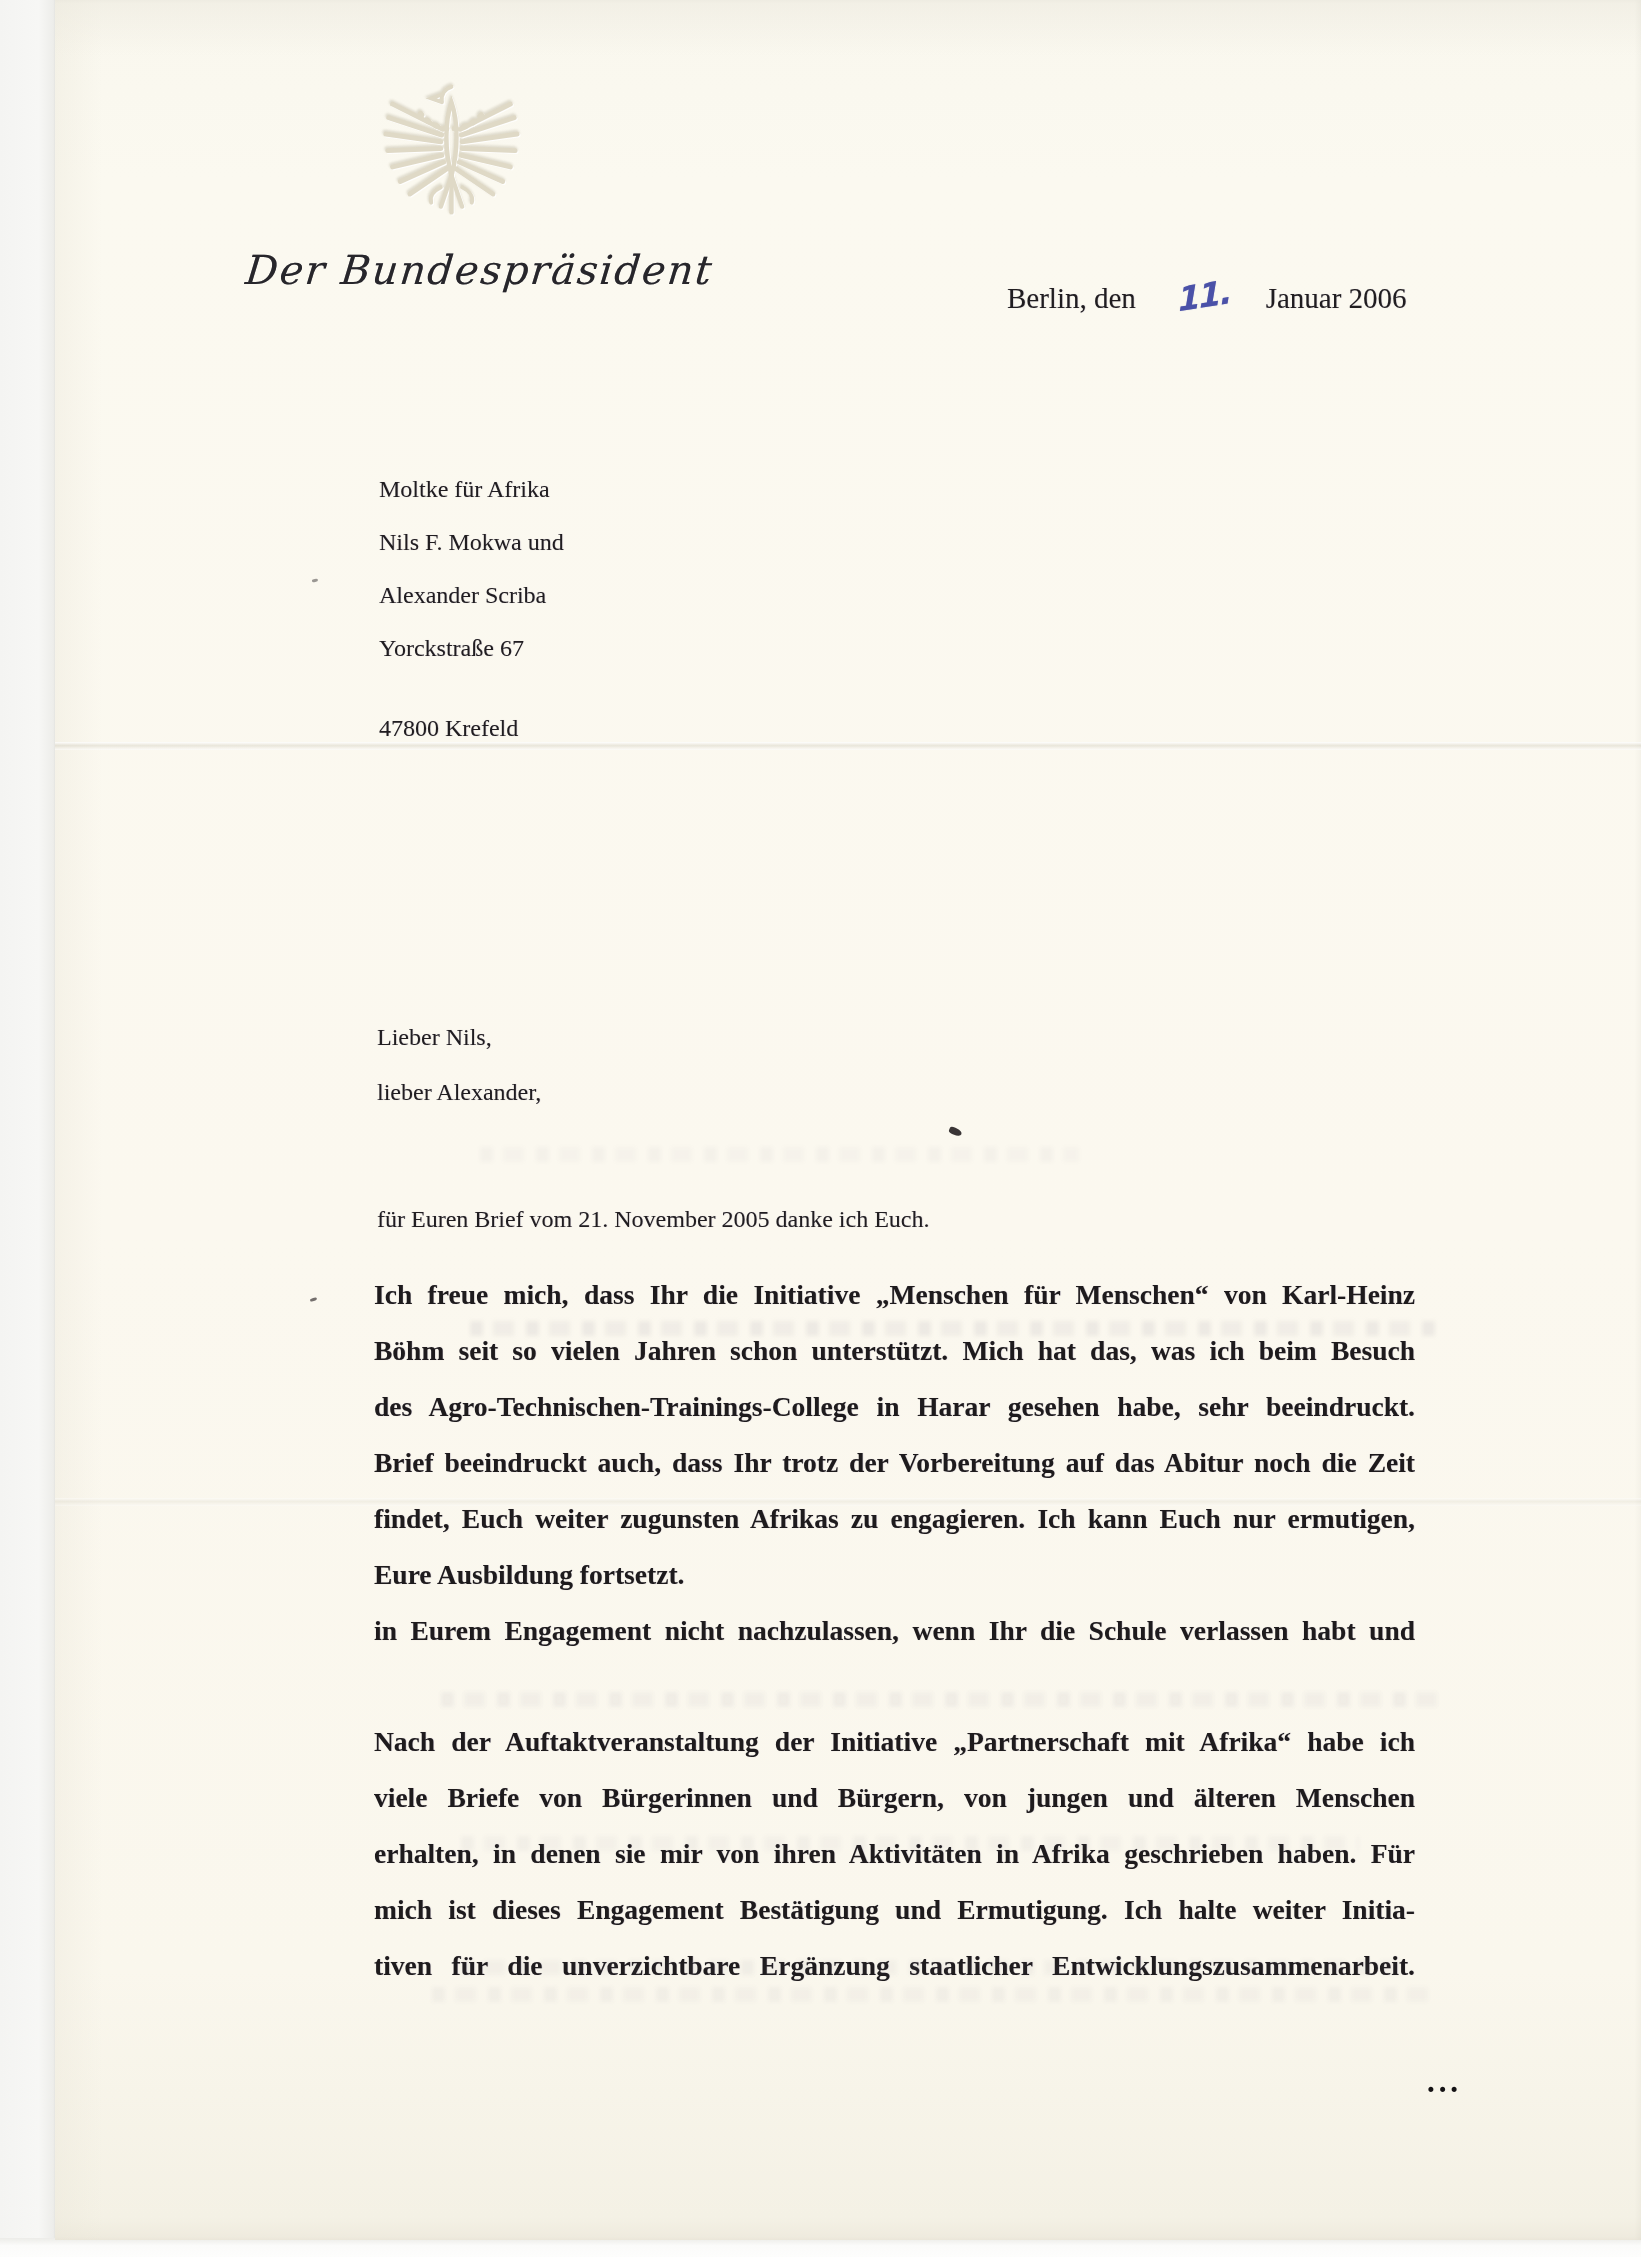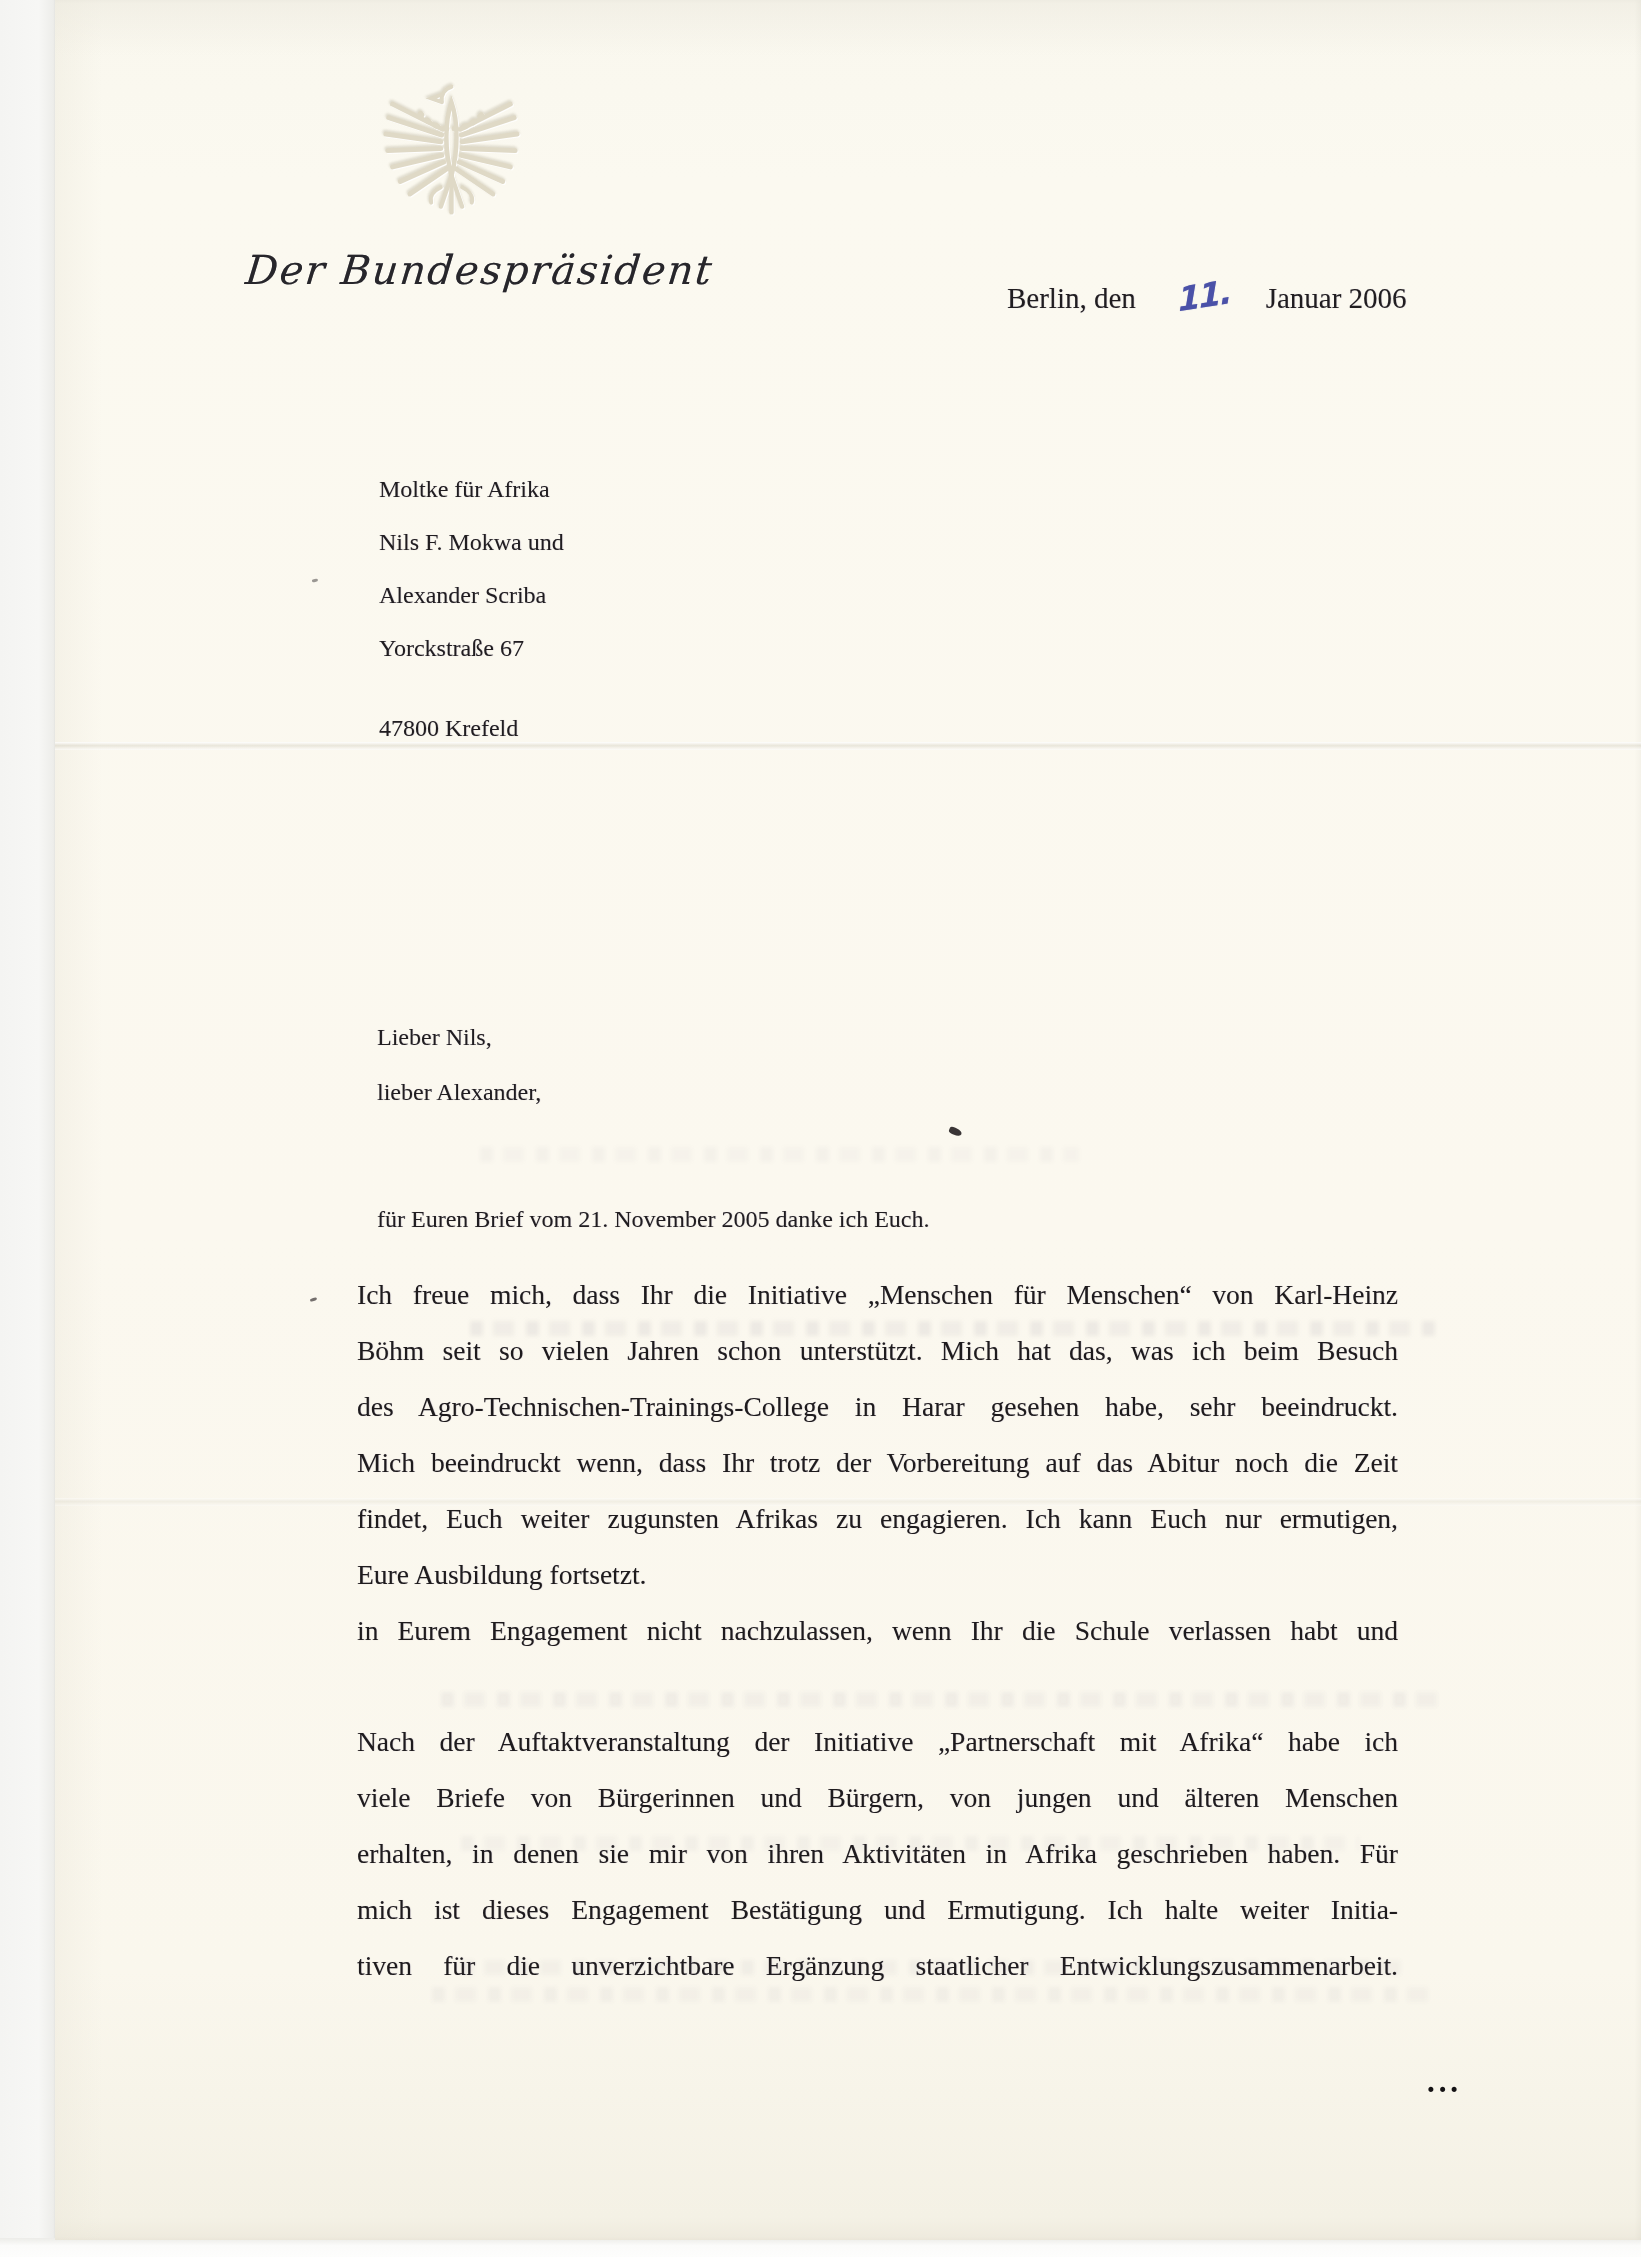--- a/index.html
+++ b/index.html
@@ -69,23 +69,24 @@
     position:absolute;color:#201d20;font-size:24px;
     text-shadow:0.4px 0 0.7px rgba(70,55,105,.3);
     white-space:nowrap;
   }
   .address{left:324px;top:463px;line-height:53px;}
   .city{left:324px;top:715px;}
   .salutation{left:322px;top:1010px;line-height:55px;}
   .intro{left:322px;top:1206px;}
   
   .para{
-    position:absolute;left:302px;width:1041px;color:#1e1b1d;
+    position:absolute;left:319px;width:1041px;color:#1e1b1d;
     font-size:27.5px;line-height:56px;
     text-shadow:0.4px 0 0.7px rgba(70,55,105,.3);
+    font-weight:bold;
   }
   .p1{top:1267px;}
   .p2{top:1714px;}
   .bline{
     text-align:justify;text-align-last:justify;-moz-text-align-last:justify;
     height:56px;overflow:hidden;
   }
   .bline.short{text-align:left;text-align-last:left;-moz-text-align-last:left;}
   
   .continuation{
@@ -180,21 +181,21 @@
     <div>Lieber Nils,</div>
     <div>lieber Alexander,</div>
   </div>
 
   <div class="typed intro">für Euren Brief vom 21. November 2005 danke ich Euch.</div>
 
   <div class="para p1">
     <div class="bline">Ich freue mich, dass Ihr die Initiative „Menschen für Menschen“ von Karl-Heinz</div>
     <div class="bline">Böhm seit so vielen Jahren schon unterstützt. Mich hat das, was ich beim Besuch</div>
     <div class="bline">des Agro-Technischen-Trainings-College in Harar gesehen habe, sehr beeindruckt.</div>
-    <div class="bline">Mich beeindruckt wenn, dass Ihr trotz der Vorbereitung auf das Abitur noch die Zeit</div>
+    <div class="bline">Brief beeindruckt auch, dass Ihr trotz der Vorbereitung auf das Abitur noch die Zeit</div>
     <div class="bline">findet, Euch weiter zugunsten Afrikas zu engagieren. Ich kann Euch nur ermutigen,</div>
     <div class="bline short">Eure Ausbildung fortsetzt.</div>
     <div class="bline">in Eurem Engagement nicht nachzulassen, wenn Ihr die Schule verlassen habt und</div>
   </div>
 
   <div class="para p2">
     <div class="bline">Nach der Auftaktveranstaltung der Initiative „Partnerschaft mit Afrika“ habe ich</div>
     <div class="bline">viele Briefe von Bürgerinnen und Bürgern, von jungen und älteren Menschen</div>
     <div class="bline">erhalten, in denen sie mir von ihren Aktivitäten in Afrika geschrieben haben. Für</div>
     <div class="bline">mich ist dieses Engagement Bestätigung und Ermutigung. Ich halte weiter Initia-</div>

